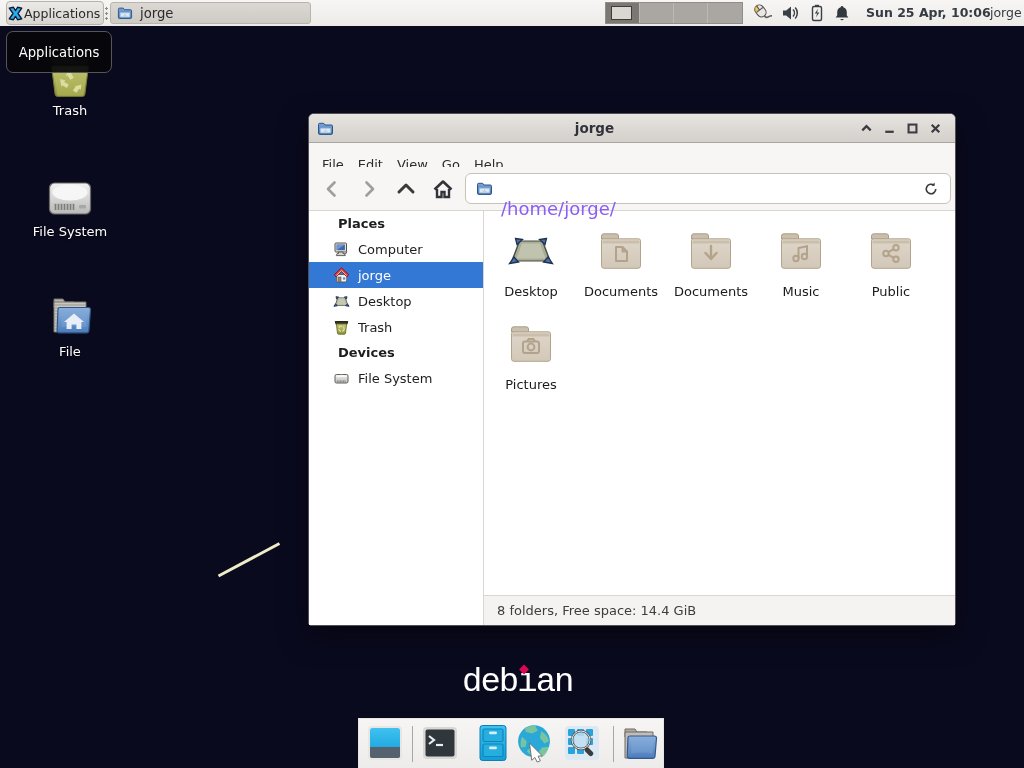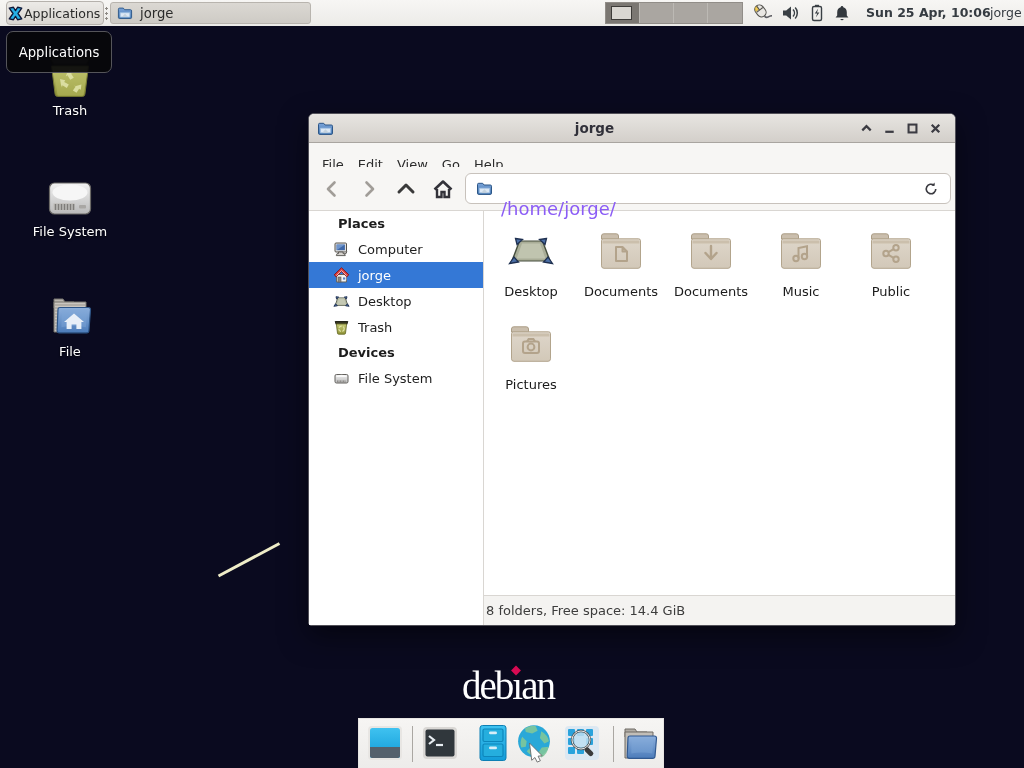--- a/index.html
+++ b/index.html
@@ -38,22 +38,22 @@
 
   
   .desk-icon { position:absolute; width:96px; display:flex; flex-direction:column; align-items:center; }
   .desk-icon .img { width:46px; height:44px; }
   .desk-icon .lbl { margin-top:4px; font-size:13px; color:#ffffff; text-shadow:0 1px 2px rgba(0,0,0,.9); }
 
   
   #stray-line { position:absolute; left:215px; top:540px; width:70px; height:40px; z-index:1; }
 
   
-  #debian-logo { position:absolute; left:462px; top:663px; font-family:Liberation Serif, serif;
-    font-size:39px; color:#ffffff; letter-spacing:-2px; }
+  #debian-logo { position:absolute; left:462px; top:663px; font-family:Liberation Mono, monospace;
+    font-size:34px; color:#ffffff; letter-spacing:-2px; }
   #debian-logo .i-wrap { position:relative; }
   #debian-logo .diamond { position:absolute; left:38%; top:3px; width:7px; height:7px;
     transform:translateX(-50%) rotate(45deg); background:#d70a53; }
 
   
   #dock { position:absolute; left:358px; top:718px; width:306px; height:50px;
     background:linear-gradient(#f6f5f3,#edecea); border:1px solid #e7e5e2; border-bottom:none; z-index:40; }
   .dock-item { position:absolute; top:4px; width:40px; height:40px; }
   .dock-sep { position:absolute; top:7px; width:1px; height:36px; background:#aaa7a2; }
 
@@ -84,21 +84,21 @@
   .side-item.selected { background:#3478d6; }
   .side-item.selected .lbl { color:#ffffff; }
   .side-item .img { width:17px; height:17px; flex:0 0 17px; }
   #right-pane { flex:1; display:flex; flex-direction:column; min-width:0; }
   #files { flex:1; background:#ffffff; padding:12px 0 0 2px; display:flex; flex-wrap:wrap;
     align-content:flex-start; }
   .file-item { width:90px; height:93px; display:flex; flex-direction:column; align-items:center; }
   .file-item .img { width:48px; height:48px; margin-top:4px; }
   .file-item .lbl { margin-top:9px; font-size:13px; color:#1b1b1b; }
   #statusbar { height:30px; background:#f4f3f1; border-top:1px solid #d9d6d2; display:flex;
-    align-items:center; padding-left:2px; flex:0 0 30px; }
+    align-items:center; padding-left:13px; flex:0 0 30px; }
   #statusbar .lbl { font-size:13px; color:#3d3d3d; }
 
   .hidden-defs { position:absolute; width:0; height:0; overflow:hidden; }
 </style>
 </head>
 <body>
 
 <svg class="hidden-defs" xmlns="http://www.w3.org/2000/svg">
 <defs>
   <linearGradient id="g-folder" x1="0" y1="0" x2="0" y2="1">

